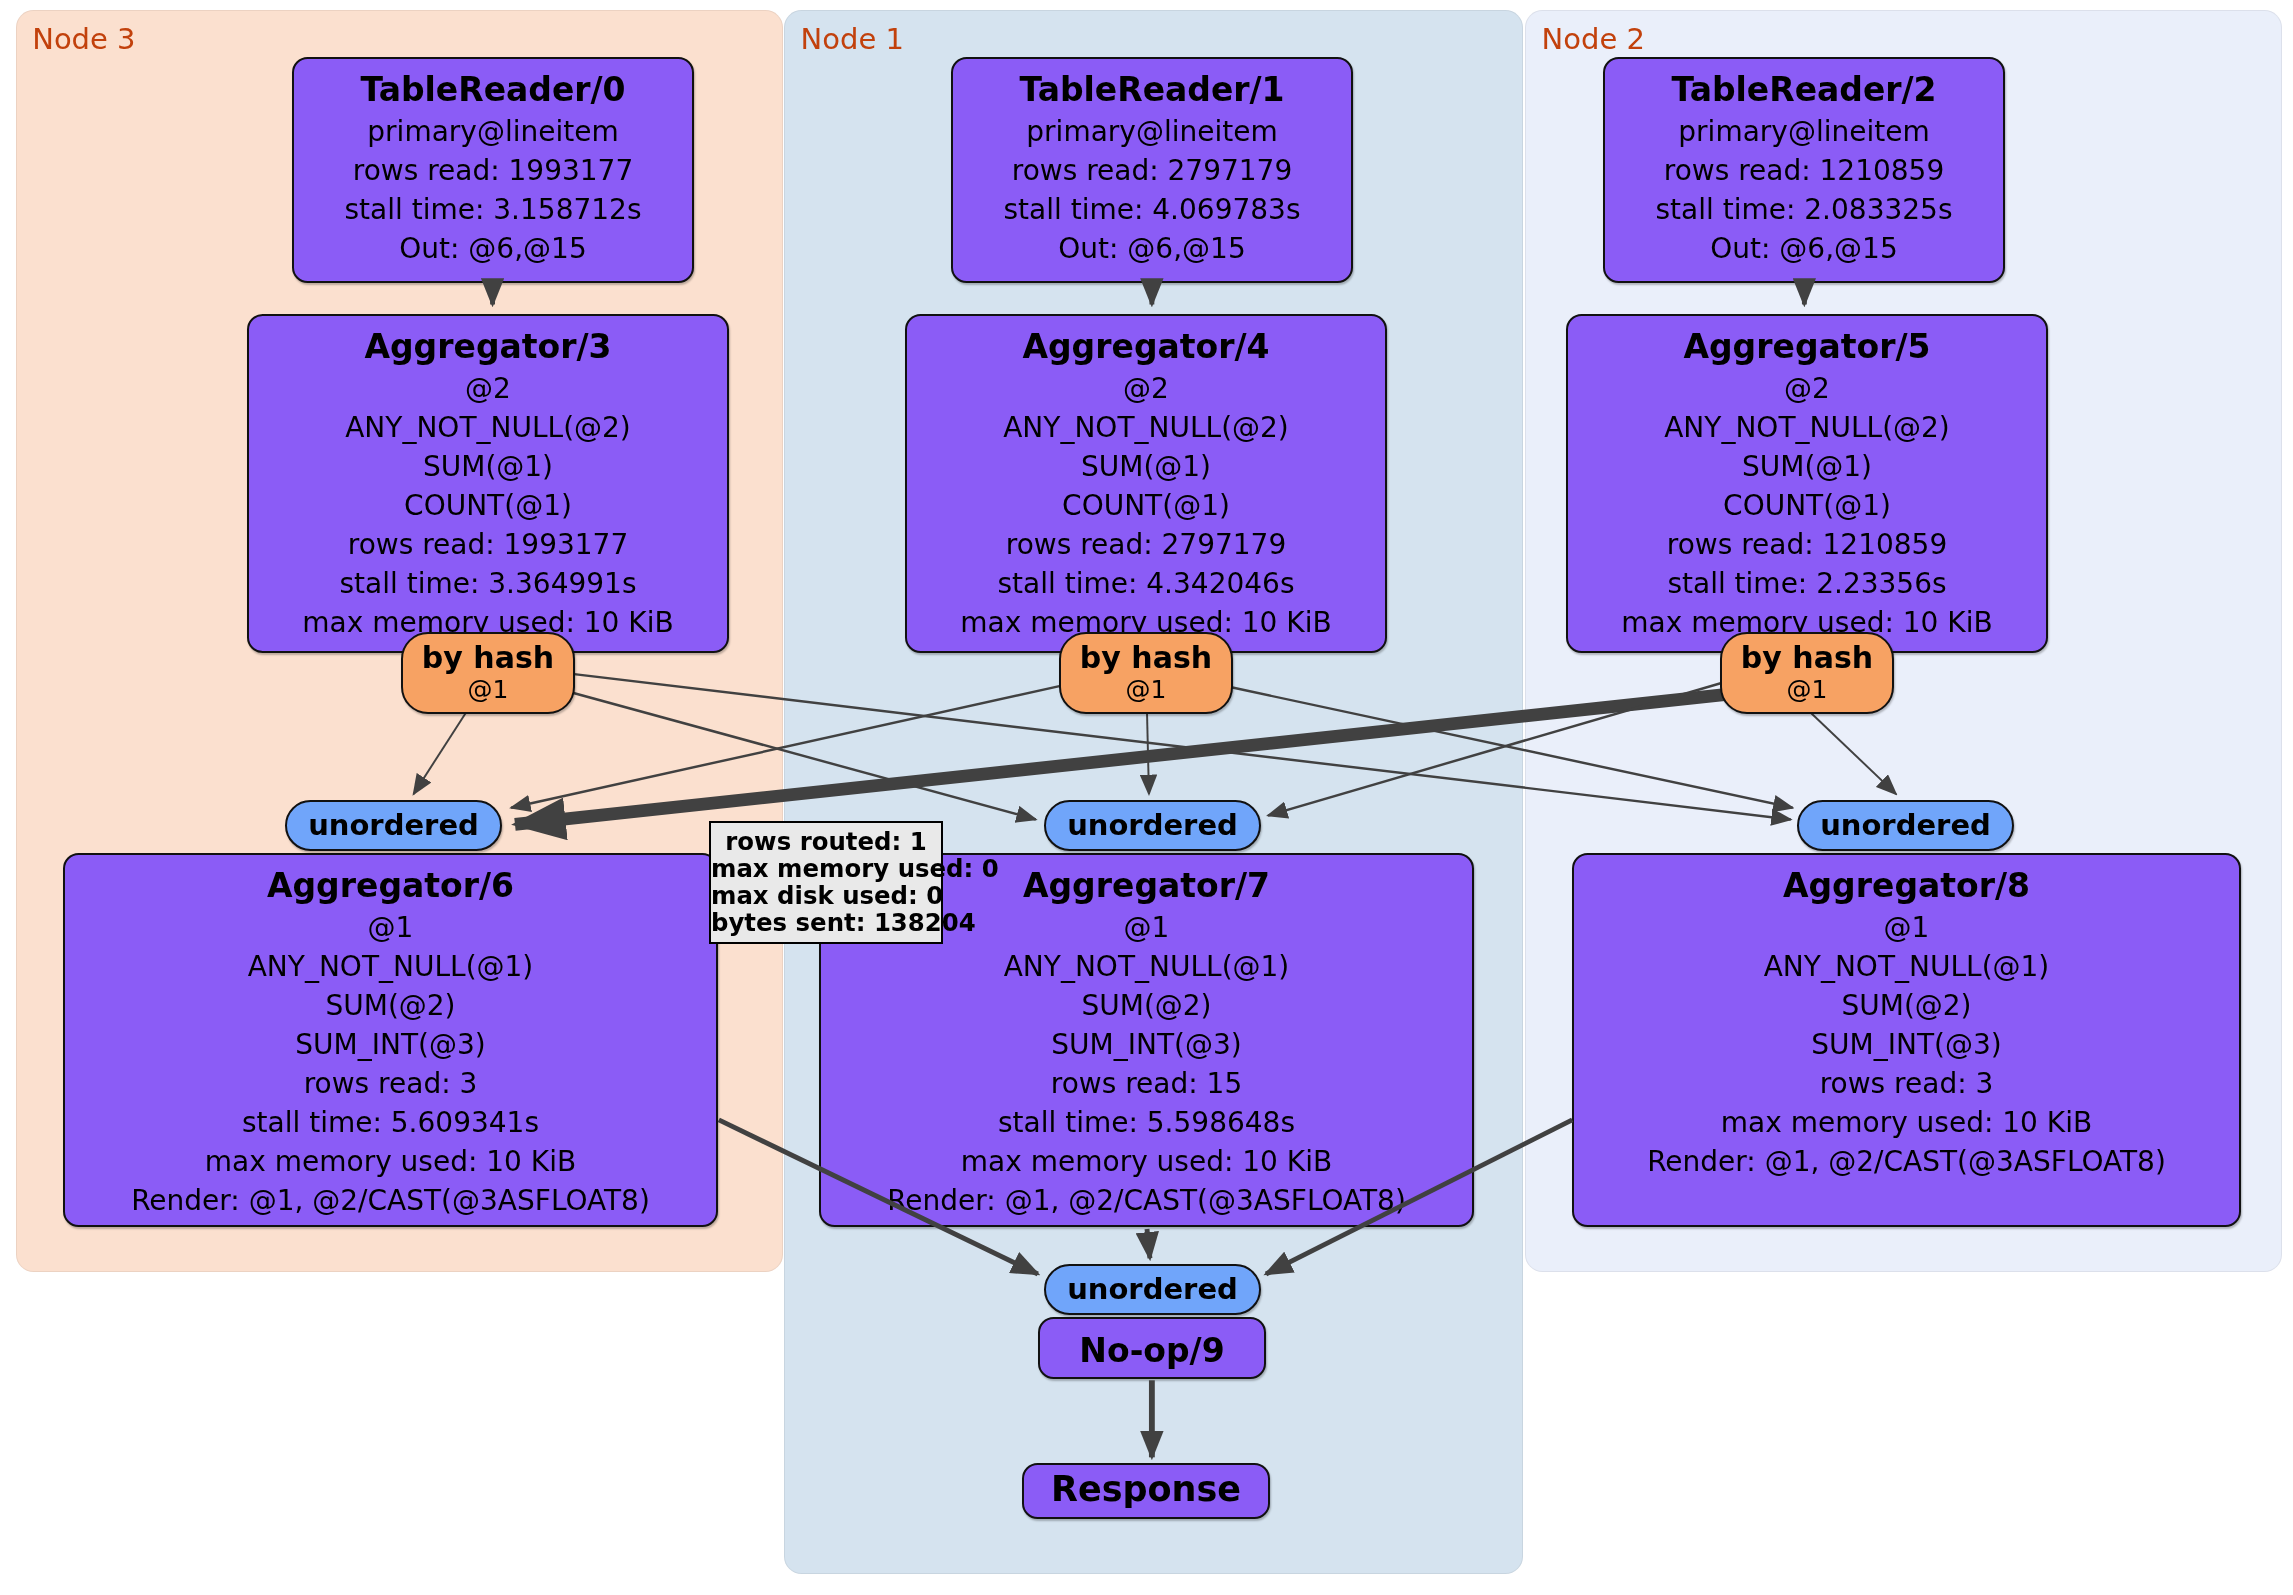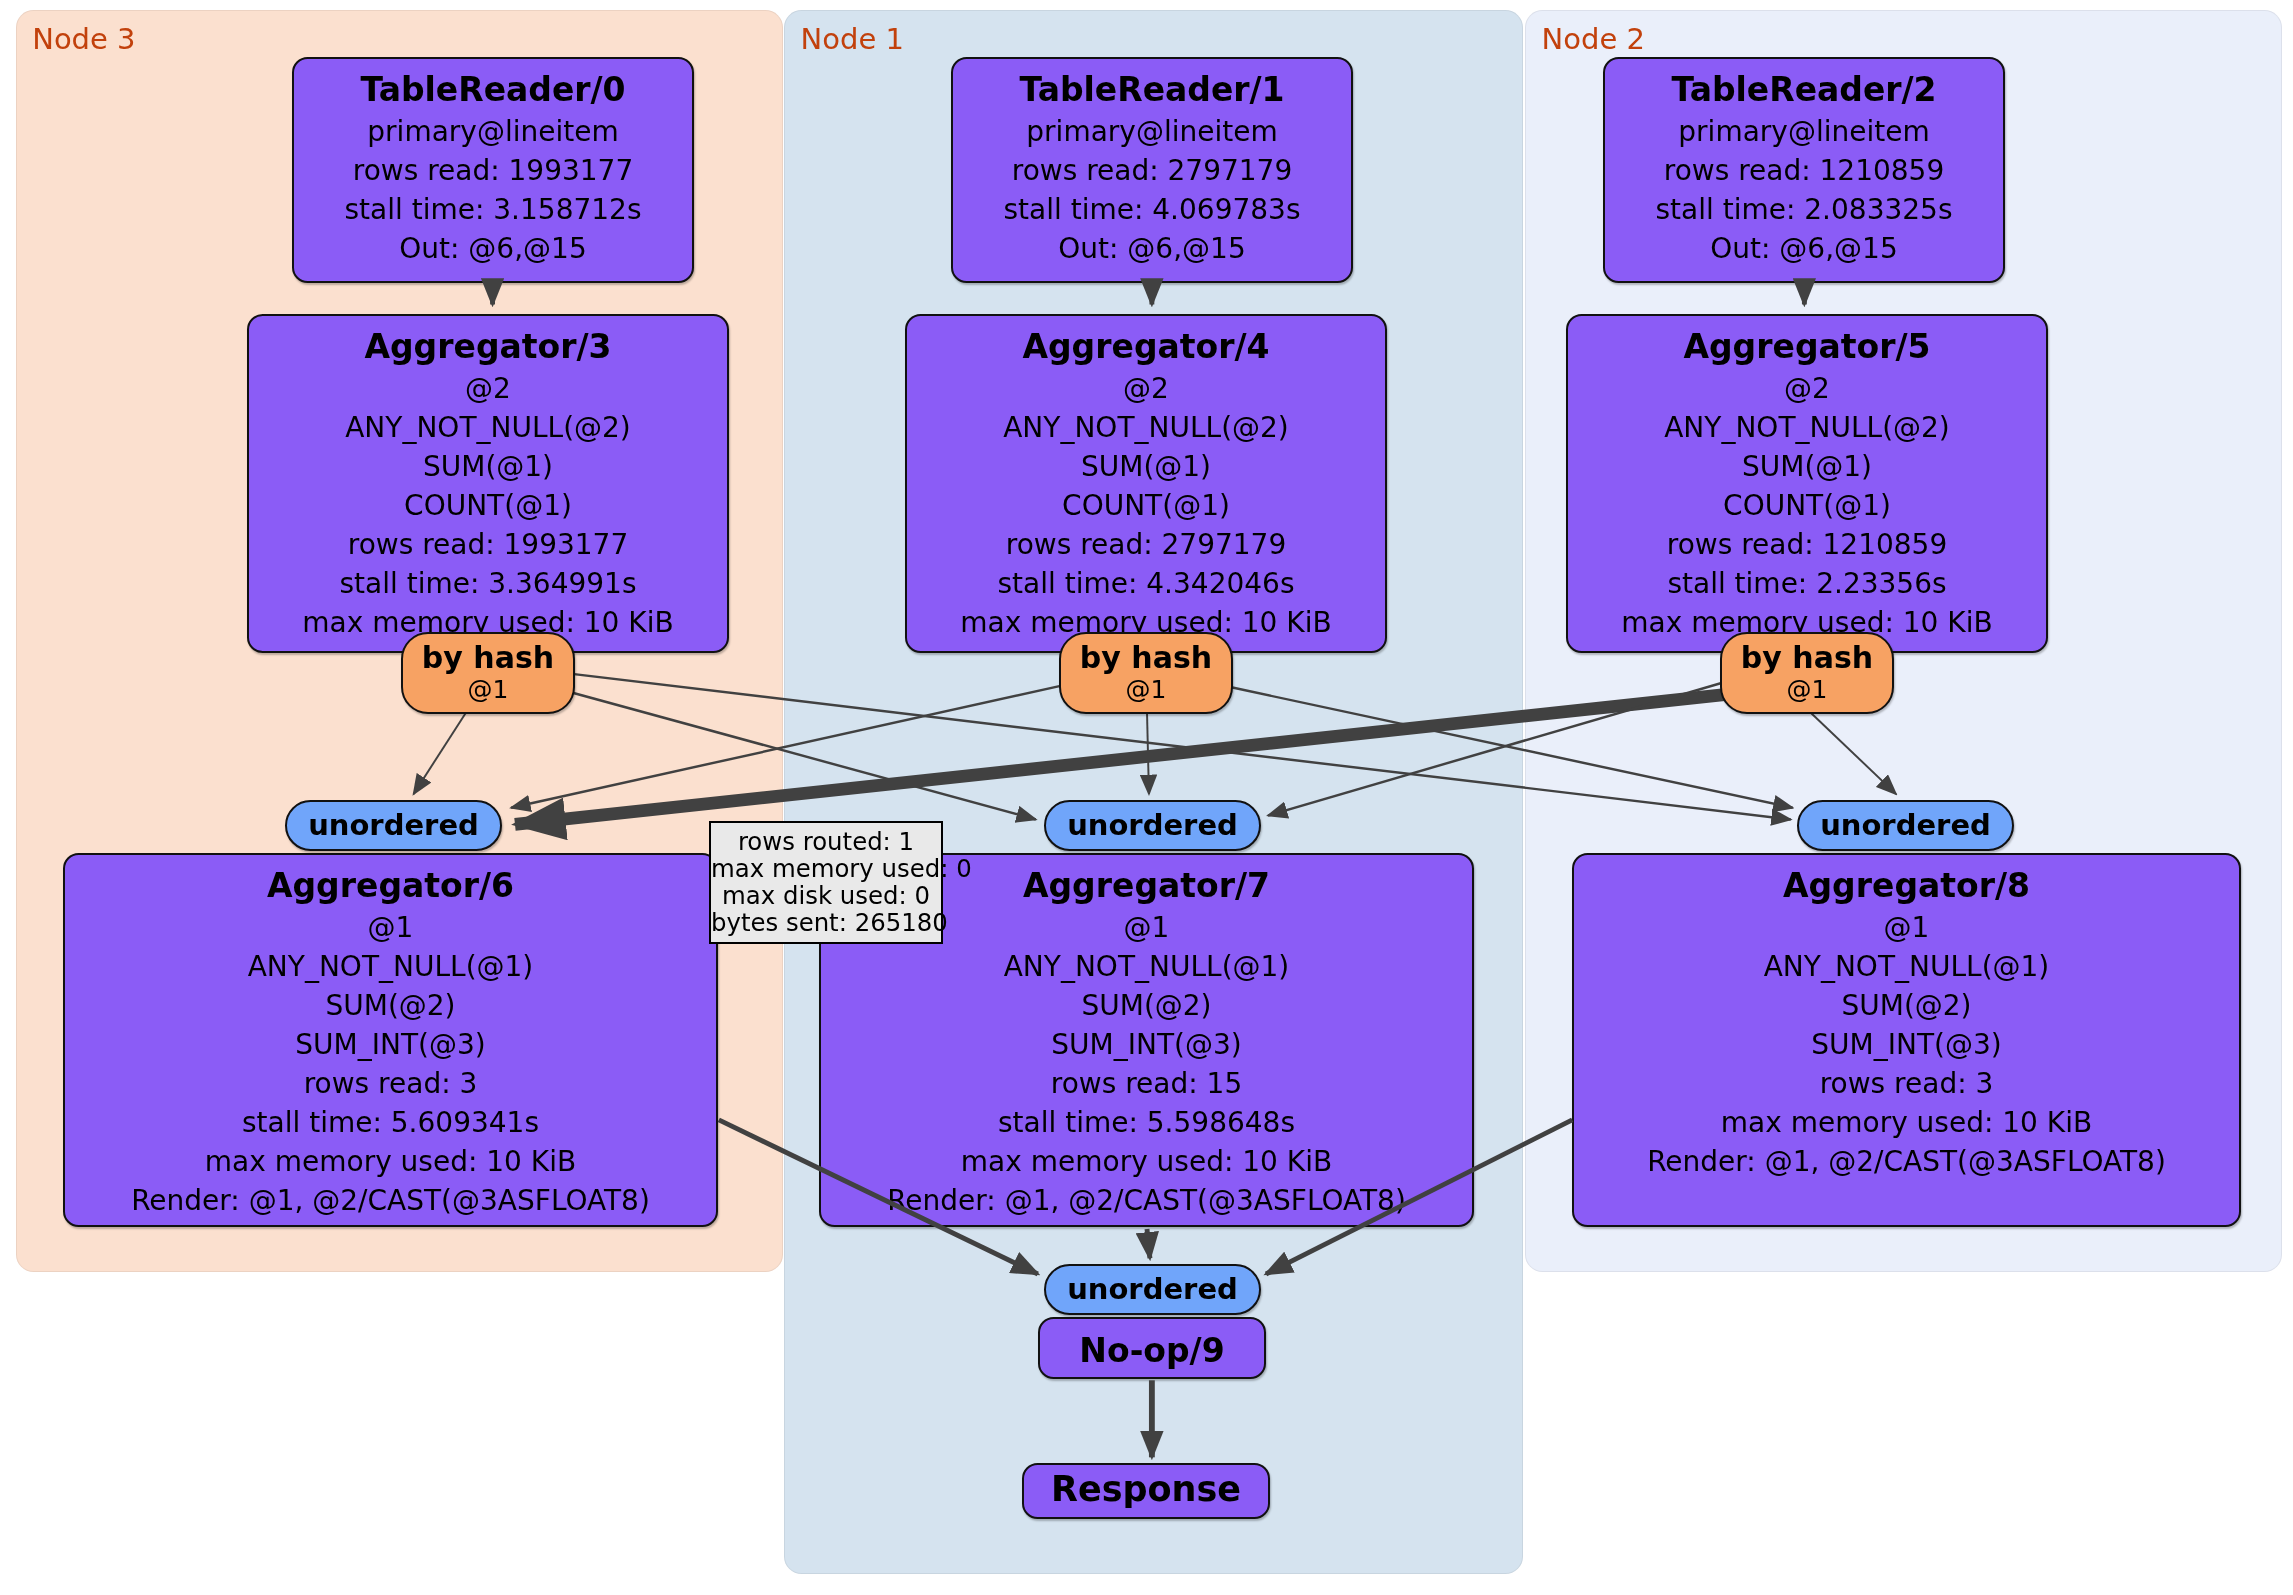--- a/index.html
+++ b/index.html
@@ -74,20 +74,21 @@
   .tooltip{
     position:absolute;
     left:709px;top:821px;
     width:234px;height:123px;
     background:#e9e9e9;
     border:2px solid #000;
     box-sizing:border-box;
     text-align:center;
     padding-top:4.9px;
     z-index:30;
+    font-weight:bold;
   }
   .tooltip-line{font-size:24.4px;line-height:27px;white-space:nowrap;}
   .z1{z-index:1}.z2{z-index:2}.z3{z-index:3}.z4{z-index:4}
 </style>
 </head>
 <body>
 
 <div id="canvas">
 
   <div class="node-group z1" style="left:15.6px;top:9.8px;width:765px;height:1260px;background:#fbe0cf">
@@ -250,17 +251,17 @@
     <div class="sync-label">unordered</div>
   </div>
   <div class="sync z4" style="left:1044px;top:1264px">
     <div class="sync-label">unordered</div>
   </div>
 
   <div class="tooltip">
     <div class="tooltip-line">rows routed: 1</div>
     <div class="tooltip-line">max memory used: 0</div>
     <div class="tooltip-line">max disk used: 0</div>
-    <div class="tooltip-line">bytes sent: 265180</div>
+    <div class="tooltip-line">bytes sent: 138204</div>
   </div>
 
 </div>
 
 
 </body></html>

